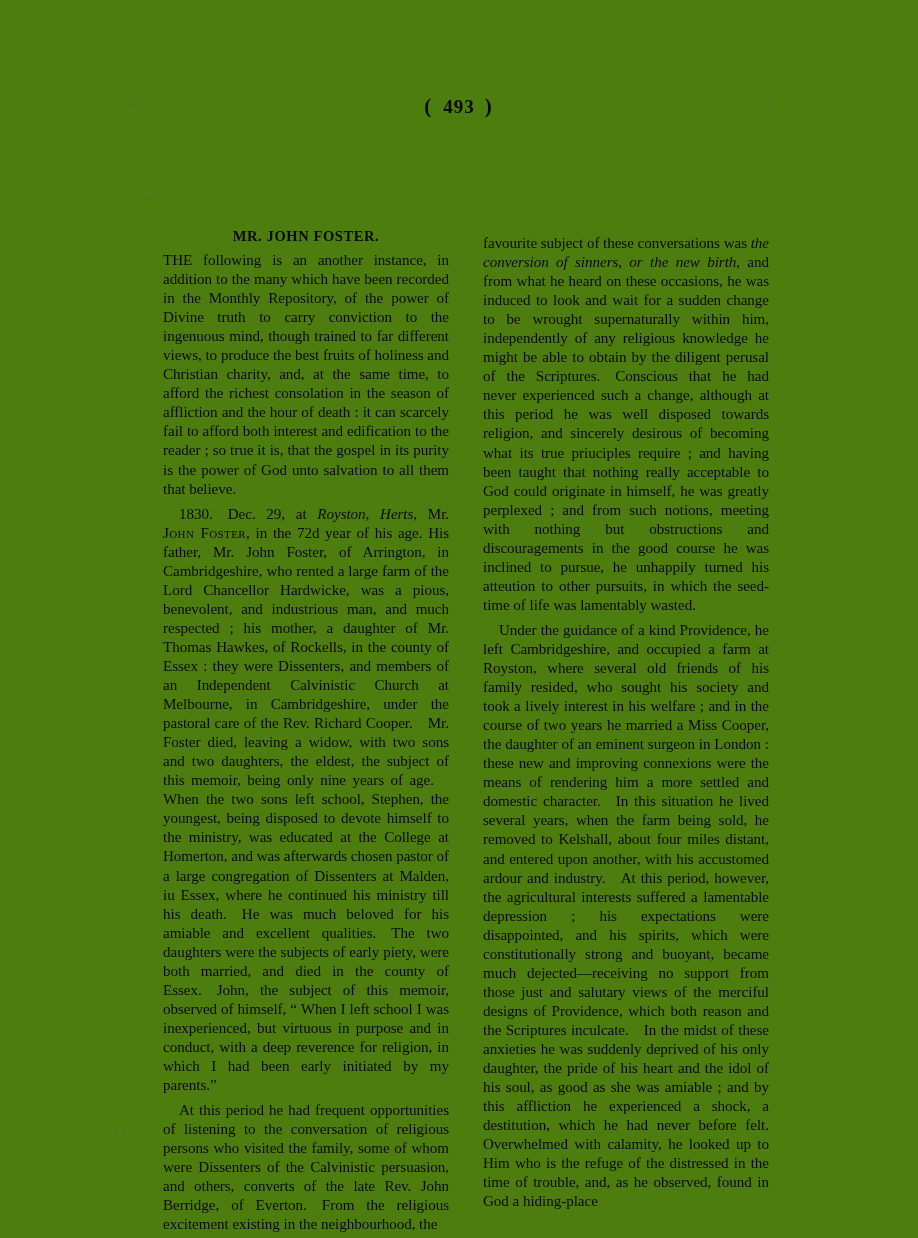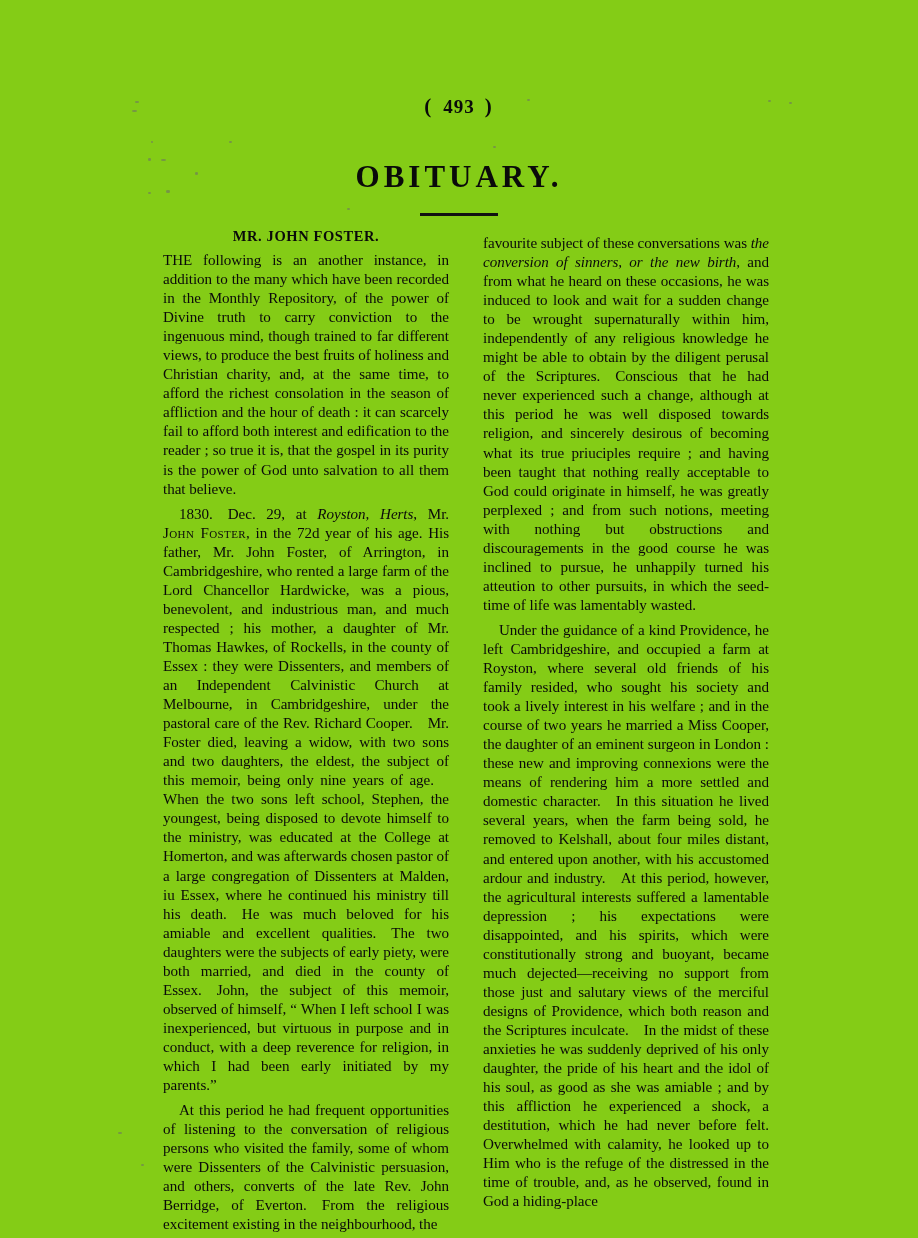--- a/index.html
+++ b/index.html
@@ -12,21 +12,21 @@
     height: 1238px;
     position: relative;
     font-family: "Liberation Serif", "DejaVu Serif", serif;
     color: #0a0a0a;
     overflow: hidden;
   }
 
   .page {
     position: absolute;
     inset: 0;
-    background: #84cc16;
+    background: #4d7c0f;
     text-decoration: underline;
   }
 
   
   .folio {
     position: absolute;
     top: 94px;
     left: 0;
     width: 918px;
     text-align: center;
@@ -130,24 +130,20 @@
   <div class="speck" style="left:527px;top:99px;width:3px;height:2px;"></div>
   <div class="speck" style="left:768px;top:100px;width:3px;height:2px;"></div>
   <div class="speck" style="left:789px;top:102px;width:3px;height:2px;"></div>
   <div class="speck" style="left:118px;top:1132px;width:4px;height:2px;"></div>
   <div class="speck" style="left:141px;top:1164px;width:3px;height:2px;"></div>
 
   <div class="folio">
     <span class="paren">(</span><span class="num">493</span><span class="paren">)</span>
   </div>
 
-  <div class="title-block">
-    <div class="doc-title">OBITUARY.</div>
-    <div class="title-rule"></div>
-  </div>
 
   <div class="columns">
 
     <div class="col">
       <div class="section-head">MR. JOHN FOSTER.</div>
       <p class="body">THE following is an another instance, in addition to the many which have been recorded in the Monthly Repository, of the power of Divine truth to carry conviction to the ingenuous mind, though trained to far different views, to produce the best fruits of holiness and Christian charity, and, at the same time, to afford the richest consolation in the season of affliction and the hour of death : it can scarcely fail to afford both interest and edification to the reader ; so true it is, that the gospel in its purity is the power of God unto salvation to all them that believe.</p>
       <p class="body indent"><span>1830. Dec. 29, at </span><span class="it">Royston, Herts</span><span>, Mr. </span><span class="sc">John Foster</span><span>, in the 72d year of his age. His father, Mr. John Foster, of Arrington, in Cambridgeshire, who rented a large farm of the Lord Chancellor Hardwicke, was a pious, benevolent, and industrious man, and much respected ; his mother, a daughter of Mr. Thomas Hawkes, of Rockells, in the county of Essex : they were Dissenters, and members of an Independent Calvinistic Church at Melbourne, in Cambridgeshire, under the pastoral care of the Rev. Richard Cooper. Mr. Foster died, leaving a widow, with two sons and two daughters, the eldest, the subject of this memoir, being only nine years of age. When the two sons left school, Stephen, the youngest, being disposed to devote himself to the ministry, was educated at the College at Homerton, and was afterwards chosen pastor of a large congregation of Dissenters at Malden, iu Essex, where he continued his ministry till his death. He was much beloved for his amiable and excellent qualities. The two daughters were the subjects of early piety, were both married, and died in the county of Essex. John, the subject of this memoir, observed of himself, “ When I left school I was inexperienced, but virtuous in purpose and in conduct, with a deep reverence for religion, in which I had been early initiated by my parents.”</span></p>
       <p class="body indent">At this period he had frequent opportunities of listening to the conversation of religious persons who visited the family, some of whom were Dissenters of the Calvinistic persuasion, and others, converts of the late Rev. John Berridge, of Everton. From the religious excitement existing in the neighbourhood, the</p>
     </div>
 

